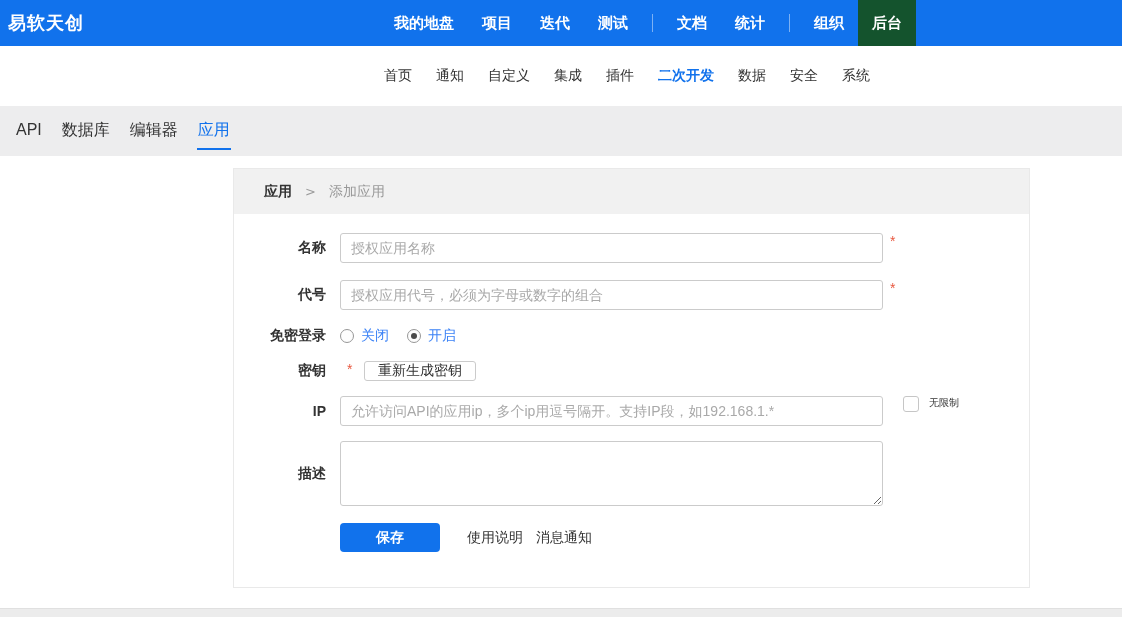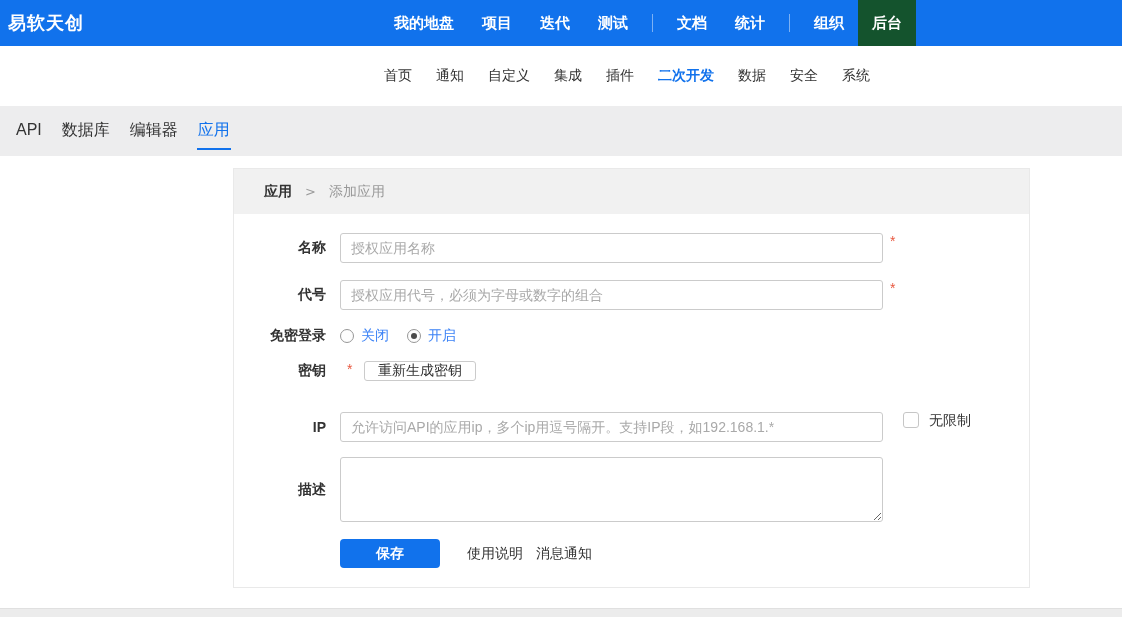--- a/index.html
+++ b/index.html
@@ -54,21 +54,21 @@
   .radio.checked::after { content:""; position:absolute; left:3px; top:3px; right:3px; bottom:3px;
            background:#4a4a4a; border-radius:50%; }
   .radio-label { font-size:14px; color:#3b82f6; margin-right:18px; }
 
   .regen-btn { height:20px; margin-left:9px; padding:0 13px; background:#fff; border:1px solid #CBCBCB;
                border-radius:3px; font-size:14px; color:#333; cursor:pointer; white-space:nowrap;
                font-family:"Liberation Sans","DejaVu Sans",sans-serif; }
 
   .checkbox { width:16px; height:16px; border:1px solid #C6C6C6; border-radius:3px; background:#fff;
               display:inline-block; margin-left:20px; flex-shrink:0; cursor:pointer; }
-  .checkbox-label { font-size:14px; color:#333; margin-left:10px; }
+  .checkbox-label { font-size:10px; color:#333; margin-left:10px; }
 
   textarea.desc { width:543px; height:65px; border:1px solid #CBCBCB; border-radius:3px;
                   padding:6px 10px; font-size:14px; color:#333; resize:both; outline:none;
                   font-family:"Liberation Sans","DejaVu Sans",sans-serif; }
 
   .form-actions { display:flex; align-items:center; padding-left:106px; margin-top:17px; }
   .save-btn { width:100px; height:29px; background:#1172EC; border:none; border-radius:4px;
               color:#fff; font-size:14px; font-weight:bold; cursor:pointer;
               font-family:"Liberation Sans","DejaVu Sans",sans-serif; }
   .action-link { font-size:14px; color:#333; margin-left:27px; }
@@ -144,21 +144,21 @@
     <div class="form-row" style="margin-bottom:16px;">
       <label class="form-label">免密登录</label>
       <div class="ctl radio-group">
         <span class="radio"></span>
         <span class="radio-label">关闭</span>
         <span class="radio checked"></span>
         <span class="radio-label">开启</span>
       </div>
     </div>
 
-    <div class="form-row" style="margin-bottom:31px;">
+    <div class="form-row" style="margin-bottom:15px;">
       <label class="form-label">密钥</label>
       <div class="ctl">
         <span class="req">*</span>
         <button class="regen-btn">重新生成密钥</button>
       </div>
     </div>
 
     <div class="form-row" style="margin-bottom:15px;">
       <label class="form-label">IP</label>
       <div class="ctl">

